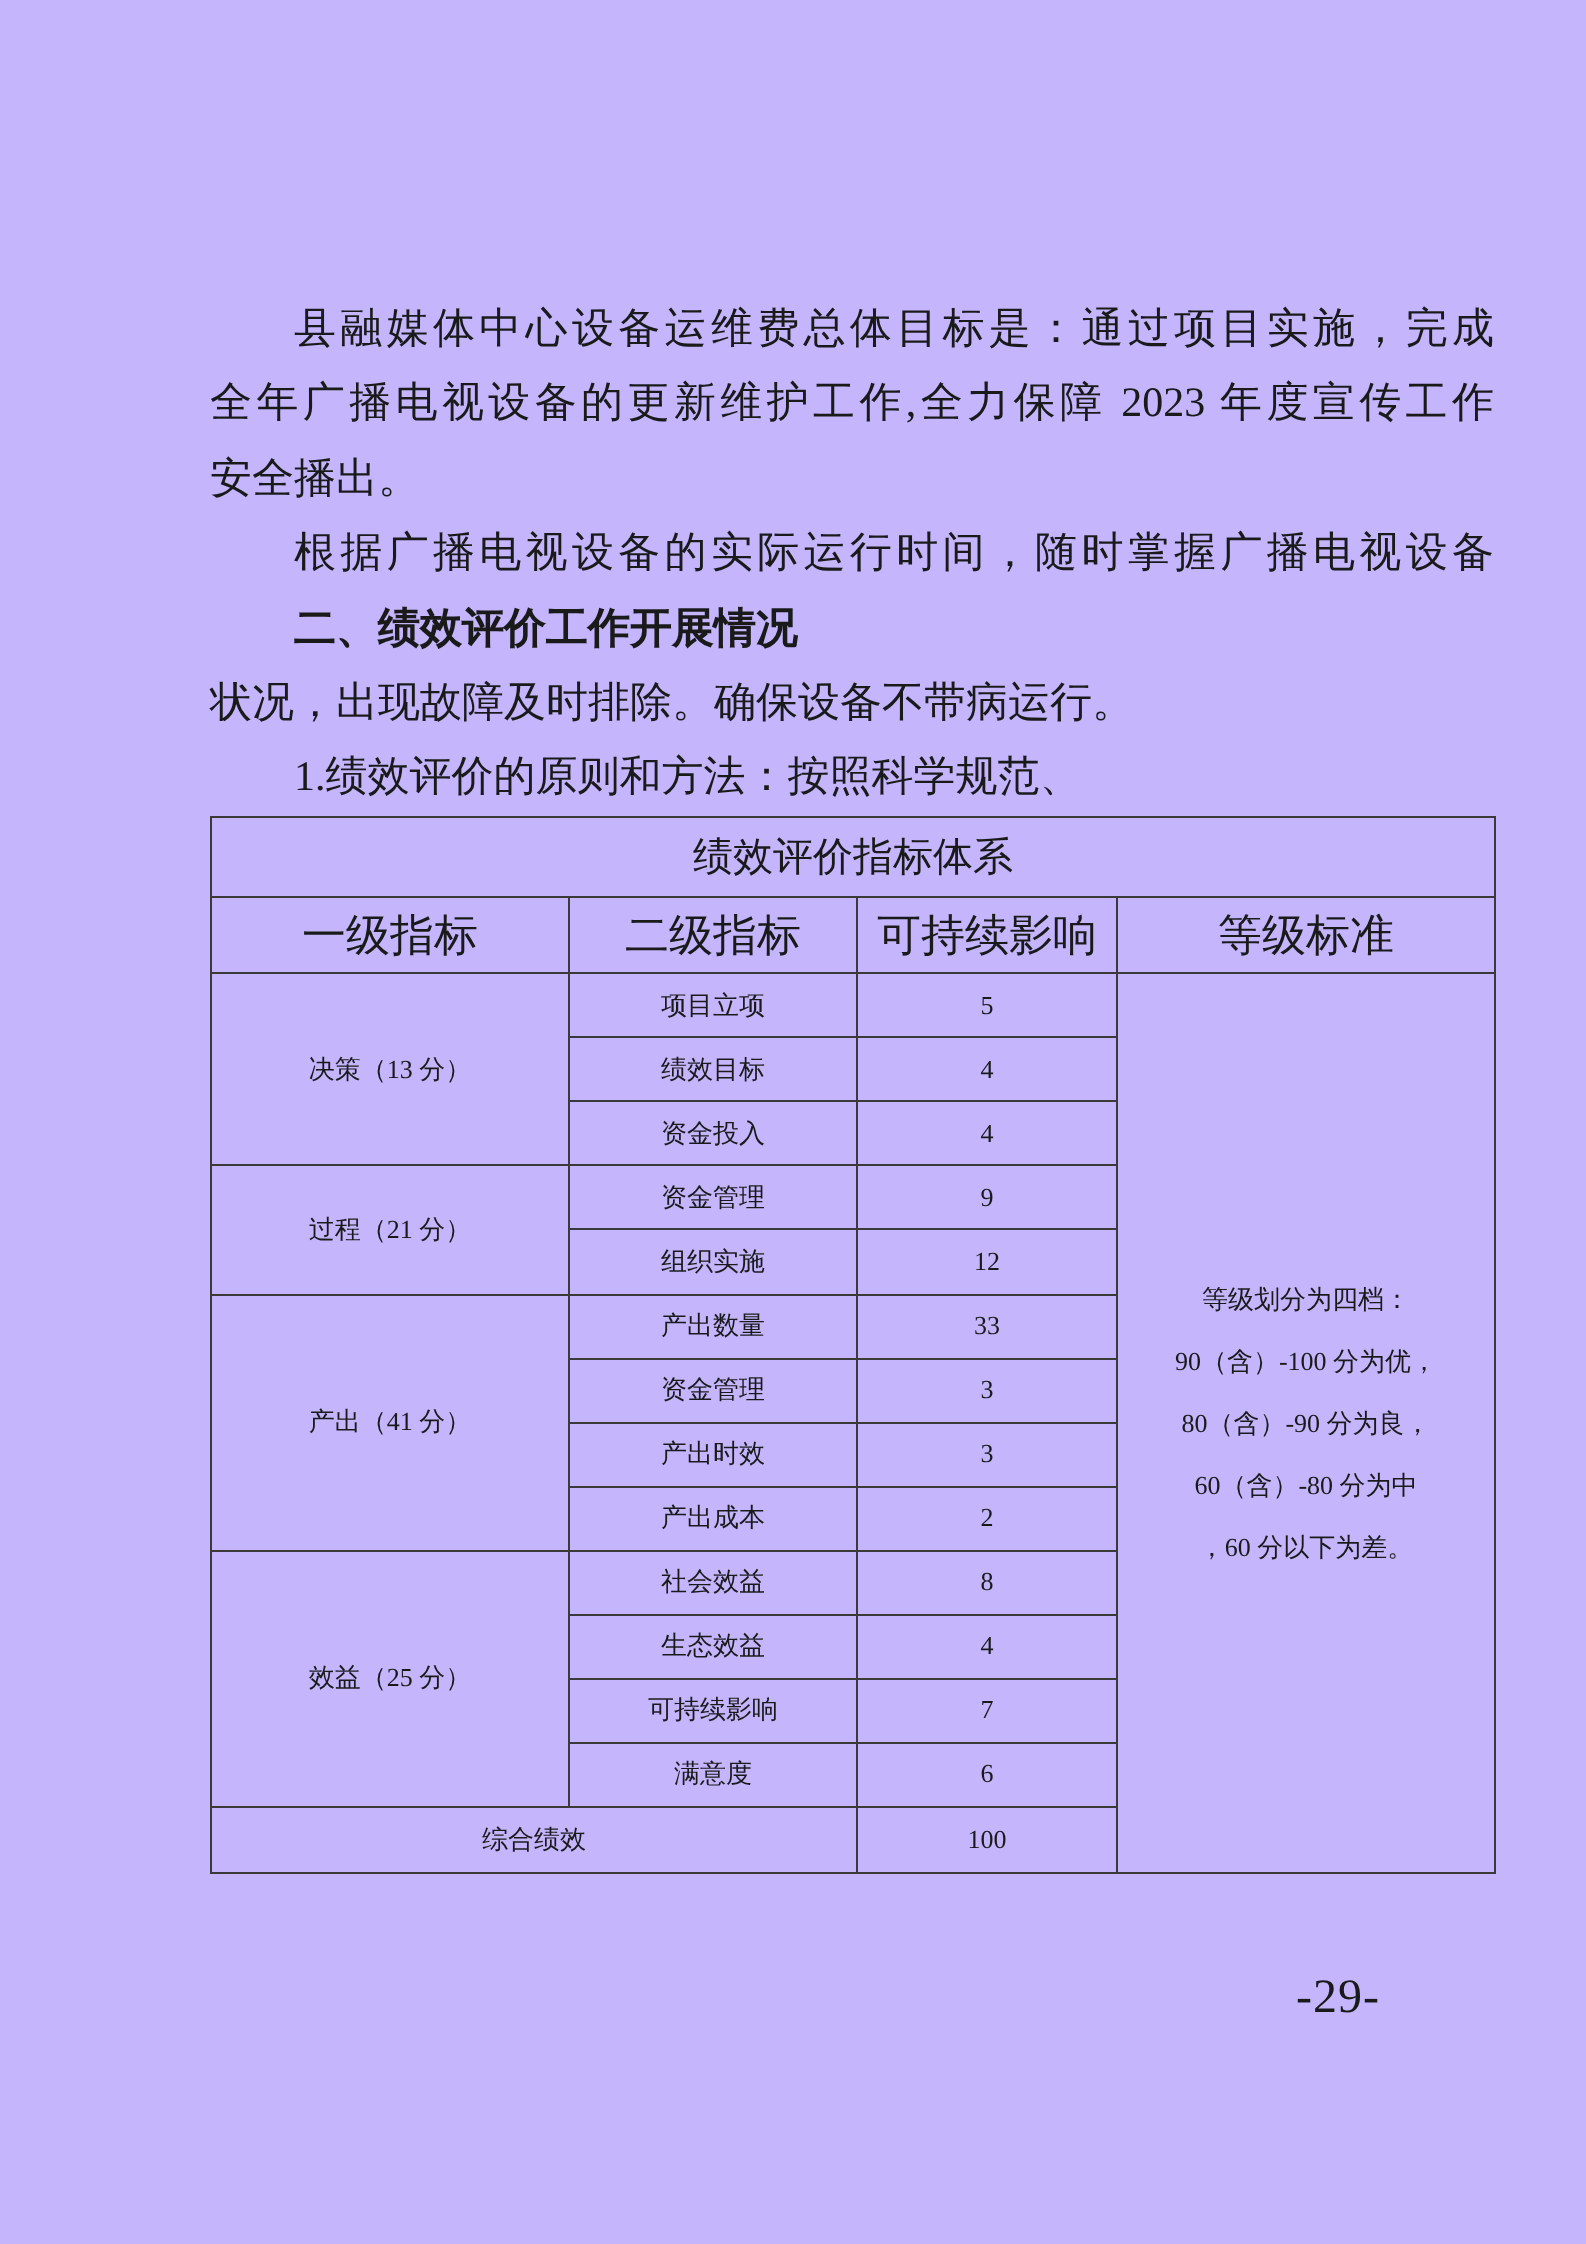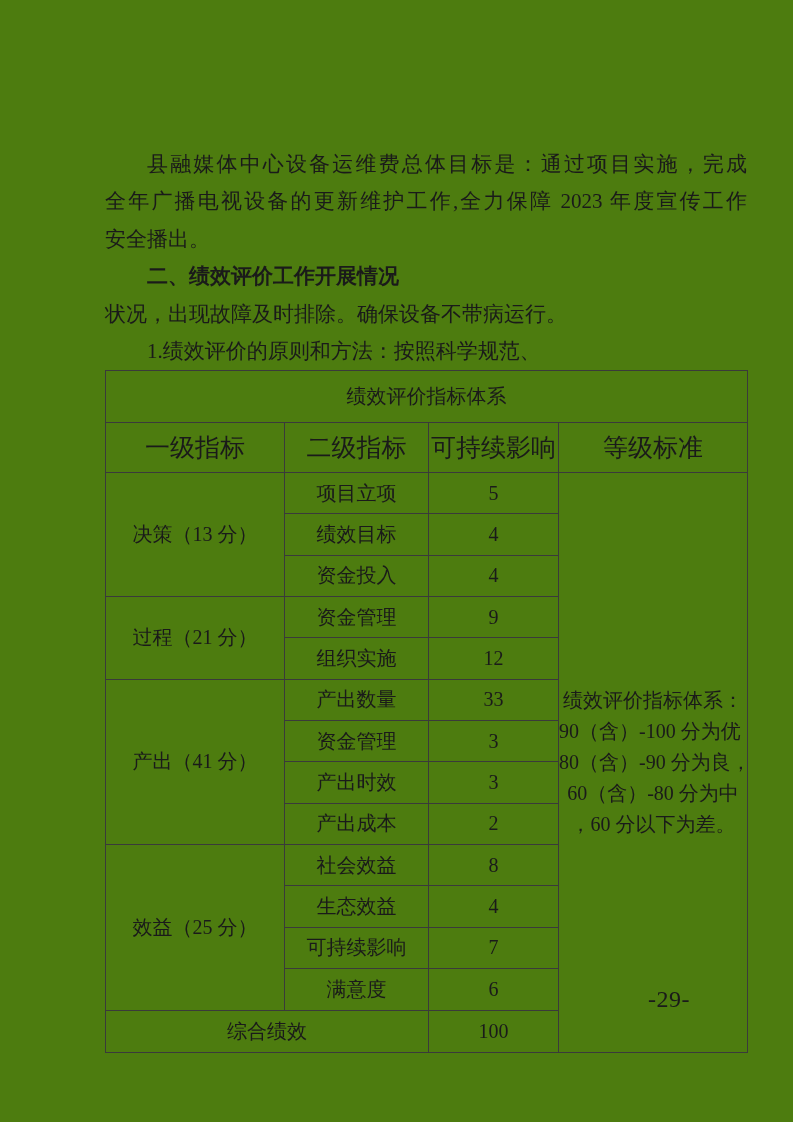--- a/index.html
+++ b/index.html
@@ -2,21 +2,21 @@
 <html><head>
 <meta charset="utf-8">
 <style>
   * { margin: 0; padding: 0; box-sizing: border-box; }
   html, body { background: #e8e8e8; }
   .page {
     position: relative;
     width: 793px;
     height: 1122px;
     margin: 0 auto;
-    background: #4d7c0f;
+    background: #c4b5fd;
     font-family: "Liberation Serif", "DejaVu Serif", serif;
     color: #1a1a1a;
     overflow: hidden;
   }
   .content {
     position: absolute;
     left: 105px;
     top: 146px;
     width: 642px;
   }
@@ -29,33 +29,33 @@
     white-space: normal;
     text-align: justify;
     text-align-last: justify;
   }
   .indent { text-indent: 2em; }
   .bold { font-weight: 700; }
   table.indicator {
     border-collapse: collapse;
     table-layout: fixed;
     width: 642px;
-    height: 683px;
+    height: 529px;
     margin-top: 0;
   }
   table.indicator td {
     border: 1px solid #3a3a3a;
     text-align: center;
     vertical-align: middle;
-    font-size: 20px;
+    font-size: 13px;
     padding: 0;
     overflow: hidden;
   }
   tr.title-row td { height: 39px; font-size: 20px; }
-  tr.header-row td { height: 37px; font-size: 25px; }
+  tr.header-row td { height: 37px; font-size: 22px; }
   tr.body-row td { height: 31px; }
   tr.footer-row td { height: 32px; }
   td.grade-cell { font-size: 17.5px; }
   td.grade-cell .grade-line {
     line-height: 31px;
     text-align: center;
     white-space: nowrap;
   }
   .page-number {
     position: absolute;
@@ -68,20 +68,21 @@
 </head>
 <body>
 
 <div class="page">
   <div class="content">
 
     <div class="line j indent">县融媒体中心设备运维费总体目标是：通过项目实施，完成</div>
     <div class="line j">全年广播电视设备的更新维护工作,全力保障 2023 年度宣传工作</div>
     <div class="line">安全播出。</div>
 
+    <div class="line j indent">根据广播电视设备的实际运行时间，随时掌握广播电视设备</div>
     <div class="line bold indent">二、绩效评价工作开展情况</div>
 
     <div class="line">状况，出现故障及时排除。确保设备不带病运行。</div>
     <div class="line indent">1.绩效评价的原则和方法：按照科学规范、</div>
 
     <table class="indicator">
       <colgroup>
         <col style="width:179px">
         <col style="width:144px">
         <col style="width:130px">
@@ -98,21 +99,21 @@
         <td>二级指标</td>
         <td>可持续影响</td>
         <td>等级标准</td>
       </tr>
 
       <tr class="body-row">
         <td rowspan="3">决策（13 分）</td>
         <td>项目立项</td>
         <td>5</td>
         <td rowspan="14" class="grade-cell">
-          <div class="grade-line">绩效评价指标体系：</div>
+          <div class="grade-line">等级划分为四档：</div>
           <div class="grade-line">90（含）-100 分为优，</div>
           <div class="grade-line">80（含）-90 分为良，</div>
           <div class="grade-line">60（含）-80 分为中</div>
           <div class="grade-line">，60 分以下为差。</div>
         </td>
       </tr>
       <tr class="body-row">
         <td>绩效目标</td>
         <td>4</td>
       </tr>

